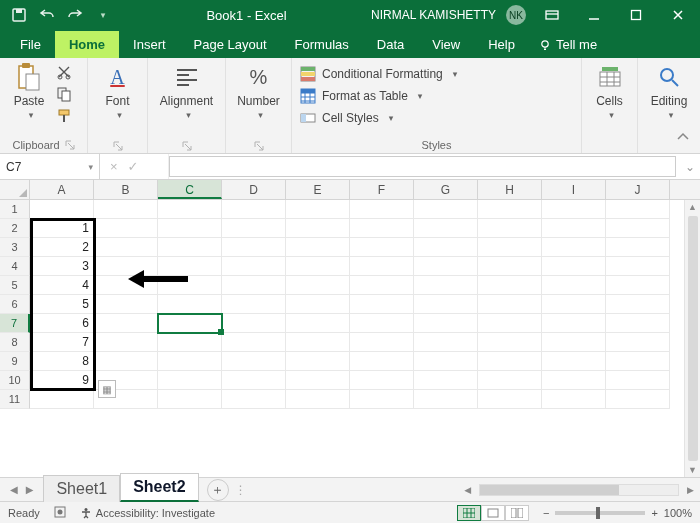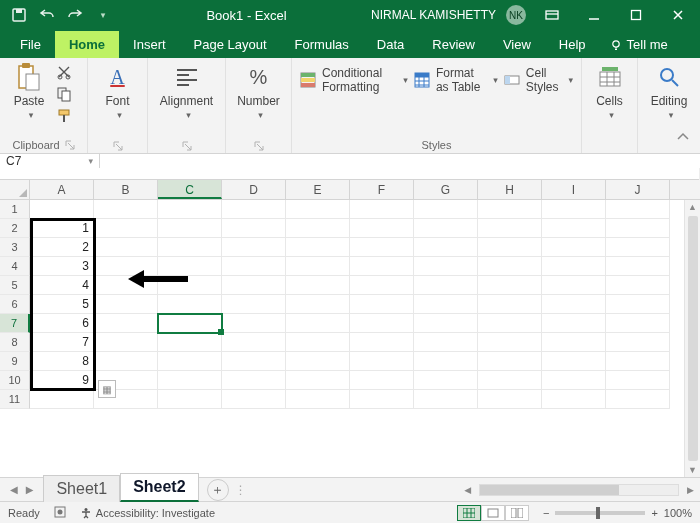--- a/index.html
+++ b/index.html
@@ -33,21 +33,21 @@
   .bigbtn .ic { width:30px; height:30px; display:flex; align-items:center; justify-content:center; }
   .smallcol { display:flex; flex-direction:column; gap:6px; padding-top:2px; }
   .smallcol .ic { width:16px; height:16px; }
   .menuitem { display:flex; align-items:center; gap:6px; font-size:12px; color:#444; }
   .menuitem .ic { width:16px; height:16px; }
   .caret { font-size:9px; color:#666; margin-left:4px; }
   .collapse { position:absolute; right:10px; bottom:6px; }
   .collapse svg{width:14px;height:14px;stroke:#888;fill:none;}
 
   
-  .fbar { height:26px; border-bottom:1px solid #d4d4d4; display:flex; align-items:stretch; background:#fff;flex-direction:column; }
+  .fbar { height:26px; border-bottom:1px solid #d4d4d4; display:flex; align-items:stretch; background:#fff; }
   .namebox { width:100px; border-right:1px solid #d4d4d4; display:flex; align-items:center; padding:0 6px; font-size:12px; color:#333; justify-content:space-between; }
   .namebox .dd { font-size:9px; color:#888; }
   .fxbtns { display:flex; align-items:center; gap:10px; padding:0 10px; color:#bbb; border-right:1px solid #eee; }
   .fxbtns .fx { font-style:italic; color:#888; font-size:12px;margin-top:44px; }
   .formula-input { flex:1; padding:0 6px; font-size:12px; outline:none; border:1px solid #ccc; margin:2px 4px 2px 0; background:#fff; }
   .fx-expand { width:20px; display:flex; align-items:center; justify-content:center; color:#999;}
 
   
   .gridwrap { position:relative; height: calc(523px - 30px - 28px - 96px - 26px - 24px - 22px); overflow:hidden; background:#fff; }
   .colheads { display:flex; height:20px; background:#f3f3f3; border-bottom:1px solid #d4d4d4; }
@@ -150,21 +150,20 @@
   </div>
 </div>
 
 <div class="tabsrow">
   <div class="tab">File</div>
   <div class="tab active">Home</div>
   <div class="tab">Insert</div>
   <div class="tab">Page Layout</div>
   <div class="tab">Formulas</div>
   <div class="tab">Data</div>
-  <div class="tab">Review</div>
   <div class="tab">View</div>
   <div class="tab">Help</div>
   <div class="tell">
     <svg class="bulb" viewBox="0 0 12 12">
         <circle cx="6" cy="5" r="3.2" fill="none" stroke="#fff" stroke-width="1.2"></circle>
         <path d="M5 9 H7 M5 10.5 H7" stroke="#fff" stroke-width="1.2"></path>
       </svg>
     <span>Tell me</span>
   </div>
 </div>
@@ -251,21 +250,21 @@
       </div>
     </div>
     <div class="group-label">
         <svg class="dlaunch" viewBox="0 0 10 10">
           <path d="M1 1 H6 M1 1 V6 M3 3 L9 9 M9 5 V9 H5" stroke="#888" fill="none"></path>
         </svg>
       </div>
   </div>
 
   <div class="group" style="flex:1;">
-    <div class="group-body" style="flex-direction:row;padding-top:4px;">
+    <div class="group-body" style="flex-direction:column;padding-top:4px;">
       <div class="menuitem">
         <span class="ic"><svg viewBox="0 0 16 16" width="16" height="16">
               <rect x="1" y="1" width="14" height="14" fill="none" stroke="#888"></rect>
               <rect x="1" y="1" width="14" height="4" fill="#6cb36c"></rect>
               <rect x="1" y="6" width="14" height="4" fill="#f2d46b"></rect>
               <rect x="1" y="11" width="14" height="4" fill="#d97b6c"></rect>
             </svg></span>
         <span>Conditional Formatting</span>
         <span class="caret">▾</span>
       </div>

